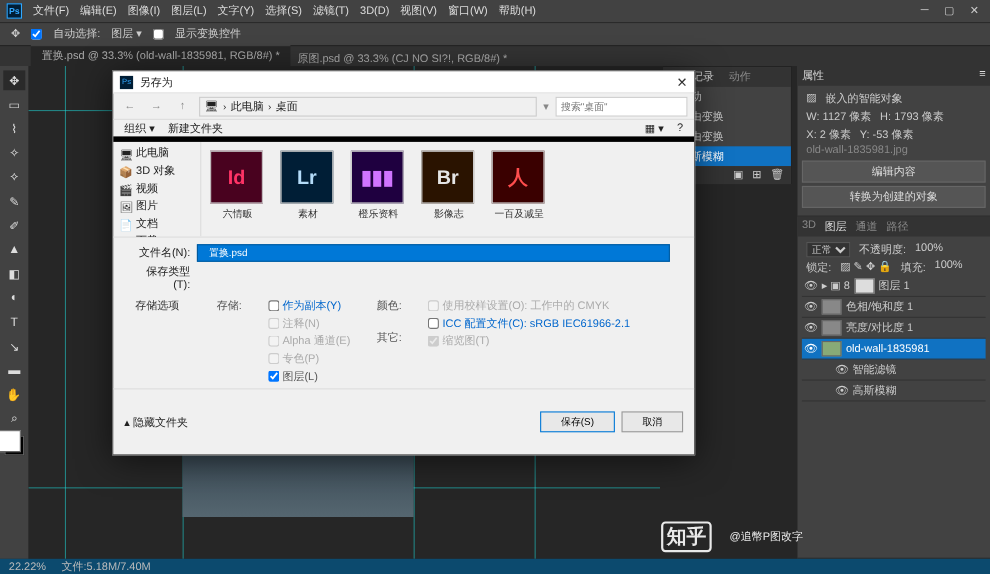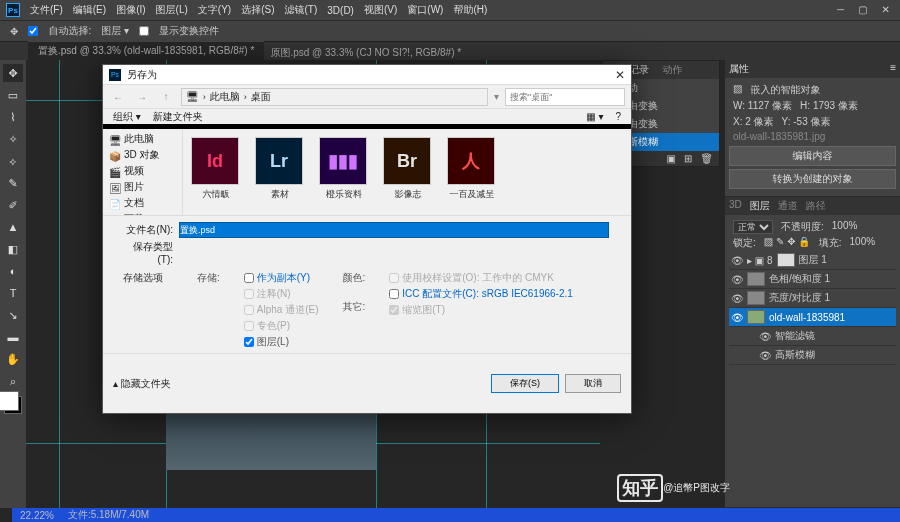--- a/index.html
+++ b/index.html
@@ -25,21 +25,21 @@
 .rpan .secthead{display:flex;justify-content:space-between;padding:2px 4px;color:#ddd;background:#333;margin:-4px -4px 4px -4px}
 .rpan .row{display:flex;gap:8px;padding:1px 4px}
 .rpan .btn{background:#555;padding:2px 12px;margin:3px auto;display:block;border:1px solid #666;text-align:center;color:#ddd}
 .layerlist .layer{display:flex;align-items:center;gap:4px;padding:2px;border-bottom:1px solid #333}
 .layerlist .eye{width:12px;text-align:center}
 .layerlist .thumb{width:18px;height:14px;background:#ddd;border:1px solid #666}
 .histpan{position:absolute;right:180px;top:0;width:118px;background:#424242;font-size:9px;color:#ccc;border:1px solid #222}
 .histpan .hrow{padding:2px 6px;display:flex;align-items:center;gap:4px}
 .histpan .hrow.sel{background:#1072c2;color:#fff}
 .midicons{position:absolute;right:300px;top:26px;width:24px;background:#424242;display:flex;flex-direction:column;gap:6px;padding:4px;align-items:center;color:#aaa}
-.statusbar{position:absolute;bottom:0;left:12px;right:0;height:14px;background:#1d4ed8;display:flex;align-items:center;padding:0 8px;font-size:9px;color:#bbb;gap:14px}
+.statusbar{position:absolute;bottom:0;left:0;right:0;height:14px;background:#0c4a6e;display:flex;align-items:center;padding:0 8px;font-size:9px;color:#bbb;gap:14px}
 
 .dlg{position:absolute;left:102px;top:64px;width:530px;height:350px;background:#f0f0f0;border:1px solid #555;box-shadow:0 4px 30px rgba(0,0,0,.6);display:flex;flex-direction:column;color:#222}
 .dlg .titlebar{height:20px;background:#fff;display:flex;align-items:center;padding:0 6px;gap:6px;border-bottom:1px solid #ddd}
 .dlg .titlebar .psico{width:12px;height:12px;background:#001e36;color:#31a8ff;font-size:7px;display:flex;align-items:center;justify-content:center}
 .dlg .titlebar .x{margin-left:auto;font-size:12px;color:#333;cursor:pointer}
 .dlg .addr{height:24px;display:flex;align-items:center;padding:0 6px;gap:6px;border-bottom:1px solid #ddd}
 .dlg .addr .navbtn{width:18px;height:18px;display:flex;align-items:center;justify-content:center;color:#888}
 .dlg .addr .crumbs{flex:1;height:18px;border:1px solid #ccc;display:flex;align-items:center;padding:0 4px;gap:4px;font-size:9px}
 .dlg .addr .search{width:120px;height:18px;border:1px solid #ccc;padding:0 4px;font-size:9px;color:#888}
 .dlg .toolbar{height:20px;display:flex;align-items:center;padding:0 10px;gap:12px;font-size:9px;border-bottom:5px solid #000000}
@@ -48,30 +48,30 @@
 .dlg .nav .item{padding:1px 6px;display:flex;align-items:center;gap:4px;white-space:nowrap}
 .dlg .nav .item.sel{background:#cce5ff}
 .dlg .nav .ico{width:11px;height:9px;display:inline-block}
 .dlg .files{flex:1;padding:8px;display:flex;gap:14px;align-items:flex-start}
 .dlg .files .card{width:50px;text-align:center}
 .dlg .files .card .thumb{width:48px;height:48px;border:1px solid #ccc;display:flex;align-items:center;justify-content:center;font-size:18px;font-weight:bold;color:#fff;margin-bottom:3px}
 .dlg .files .card .name{font-size:9px;color:#333}
 .dlg .bottom{border-top:1px solid #ddd;padding:4px 10px;font-size:9px}
 .dlg .frow{display:flex;align-items:center;gap:6px;margin:2px 12px}
 .dlg .frow label{width:48px;text-align:right}
-.dlg .frow input[type=text],.dlg .frow select{flex:1;height:16px;border:1px solid #aaa;padding:0 0;font-size:9px}
+.dlg .frow input[type=text],.dlg .frow select{flex:1;height:16px;border:1px solid #aaa;padding:0 10px;font-size:9px}
 .dlg .frow input.fname{background:#0078d7;color:#fff;border:1px solid #005a9e}
 .dlg .opts{display:flex;padding:4px 0 0 60px;gap:24px;font-size:9px;color:#555}
 .dlg .opts .col{display:flex;flex-direction:column;gap:2px}
 .dlg .opts label{display:flex;align-items:center;gap:3px}
 .dlg .opts input[type=checkbox]{width:10px;height:10px}
 .dlg .dlgbtns{display:flex;justify-content:space-between;align-items:center;padding:20px 10px;border-top:1px solid #ddd}
 .dlg .dlgbtns .btn{padding:2px 18px;border:1px solid #999;background:#e8e8e8;font-size:9px}
 .dlg .dlgbtns .btn.primary{border:1px solid #0078d7}
-.watermark{position:absolute;right:170px;bottom:20px;font-size:20px;color:#fff;opacity:.9;display:flex;align-items:center;gap:0}
+.watermark{position:absolute;right:170px;bottom:20px;font-size:20px;color:#fff;opacity:.9;display:flex;align-items:center;gap:16px}
 .watermark .zh{font-size:18px;font-weight:bold;border:2px solid #fff;border-radius:4px;padding:0 3px}
 .winbtns{position:absolute;top:0;right:0;display:flex;gap:14px;padding:4px 10px;color:#ccc;font-size:10px}
 </style>
 </head>
 <body>
 
 <div class="menubar">
   <div class="ps">Ps</div>
   <span>文件(F)</span>
   <span>编辑(E)</span>

